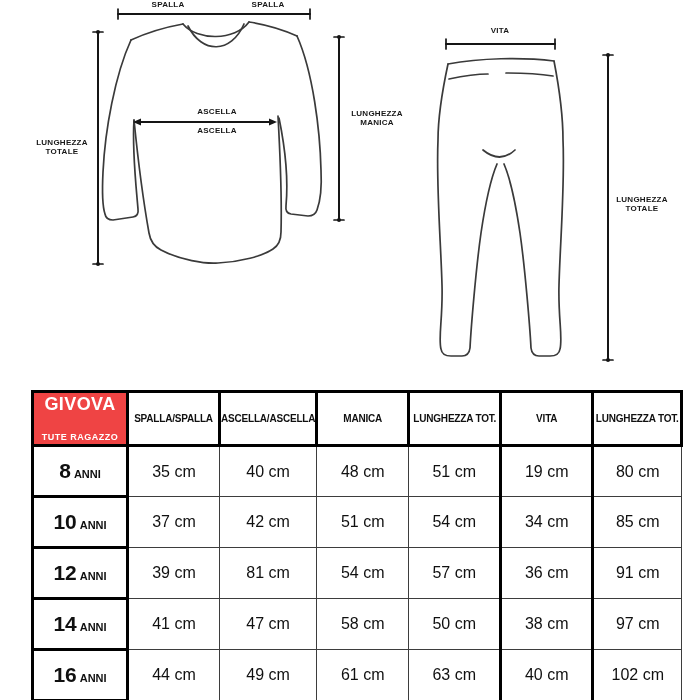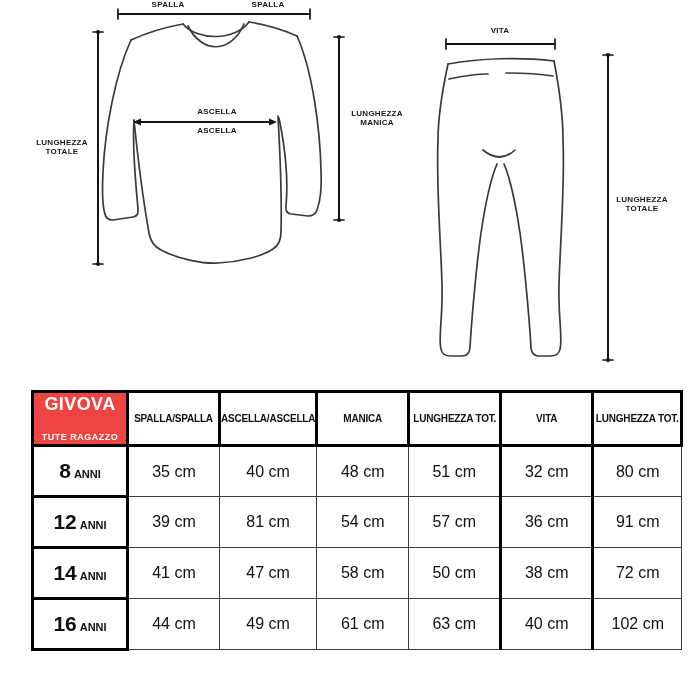--- a/index.html
+++ b/index.html
@@ -152,22 +152,33 @@
     </thead>
     <tbody>
       <tr>
         <th>
           <span class="size-num">8</span><span class="size-word">ANNI</span>
         </th>
         <td>35 cm</td>
         <td>40 cm</td>
         <td>48 cm</td>
         <td class="thick-r">51 cm</td>
-        <td class="thick-r">32 cm</td>
+        <td class="thick-r">19 cm</td>
         <td>80 cm</td>
+      </tr>
+      <tr>
+        <th>
+          <span class="size-num">10</span><span class="size-word">ANNI</span>
+        </th>
+        <td>37 cm</td>
+        <td>42 cm</td>
+        <td>51 cm</td>
+        <td class="thick-r">54 cm</td>
+        <td class="thick-r">34 cm</td>
+        <td>85 cm</td>
       </tr>
       <tr>
         <th>
           <span class="size-num">12</span><span class="size-word">ANNI</span>
         </th>
         <td>39 cm</td>
         <td>81 cm</td>
         <td>54 cm</td>
         <td class="thick-r">57 cm</td>
         <td class="thick-r">36 cm</td>
@@ -175,21 +186,21 @@
       </tr>
       <tr>
         <th>
           <span class="size-num">14</span><span class="size-word">ANNI</span>
         </th>
         <td>41 cm</td>
         <td>47 cm</td>
         <td>58 cm</td>
         <td class="thick-r">50 cm</td>
         <td class="thick-r">38 cm</td>
-        <td>72 cm</td>
+        <td>97 cm</td>
       </tr>
       <tr>
         <th>
           <span class="size-num">16</span><span class="size-word">ANNI</span>
         </th>
         <td>44 cm</td>
         <td>49 cm</td>
         <td>61 cm</td>
         <td class="thick-r">63 cm</td>
         <td class="thick-r">40 cm</td>

